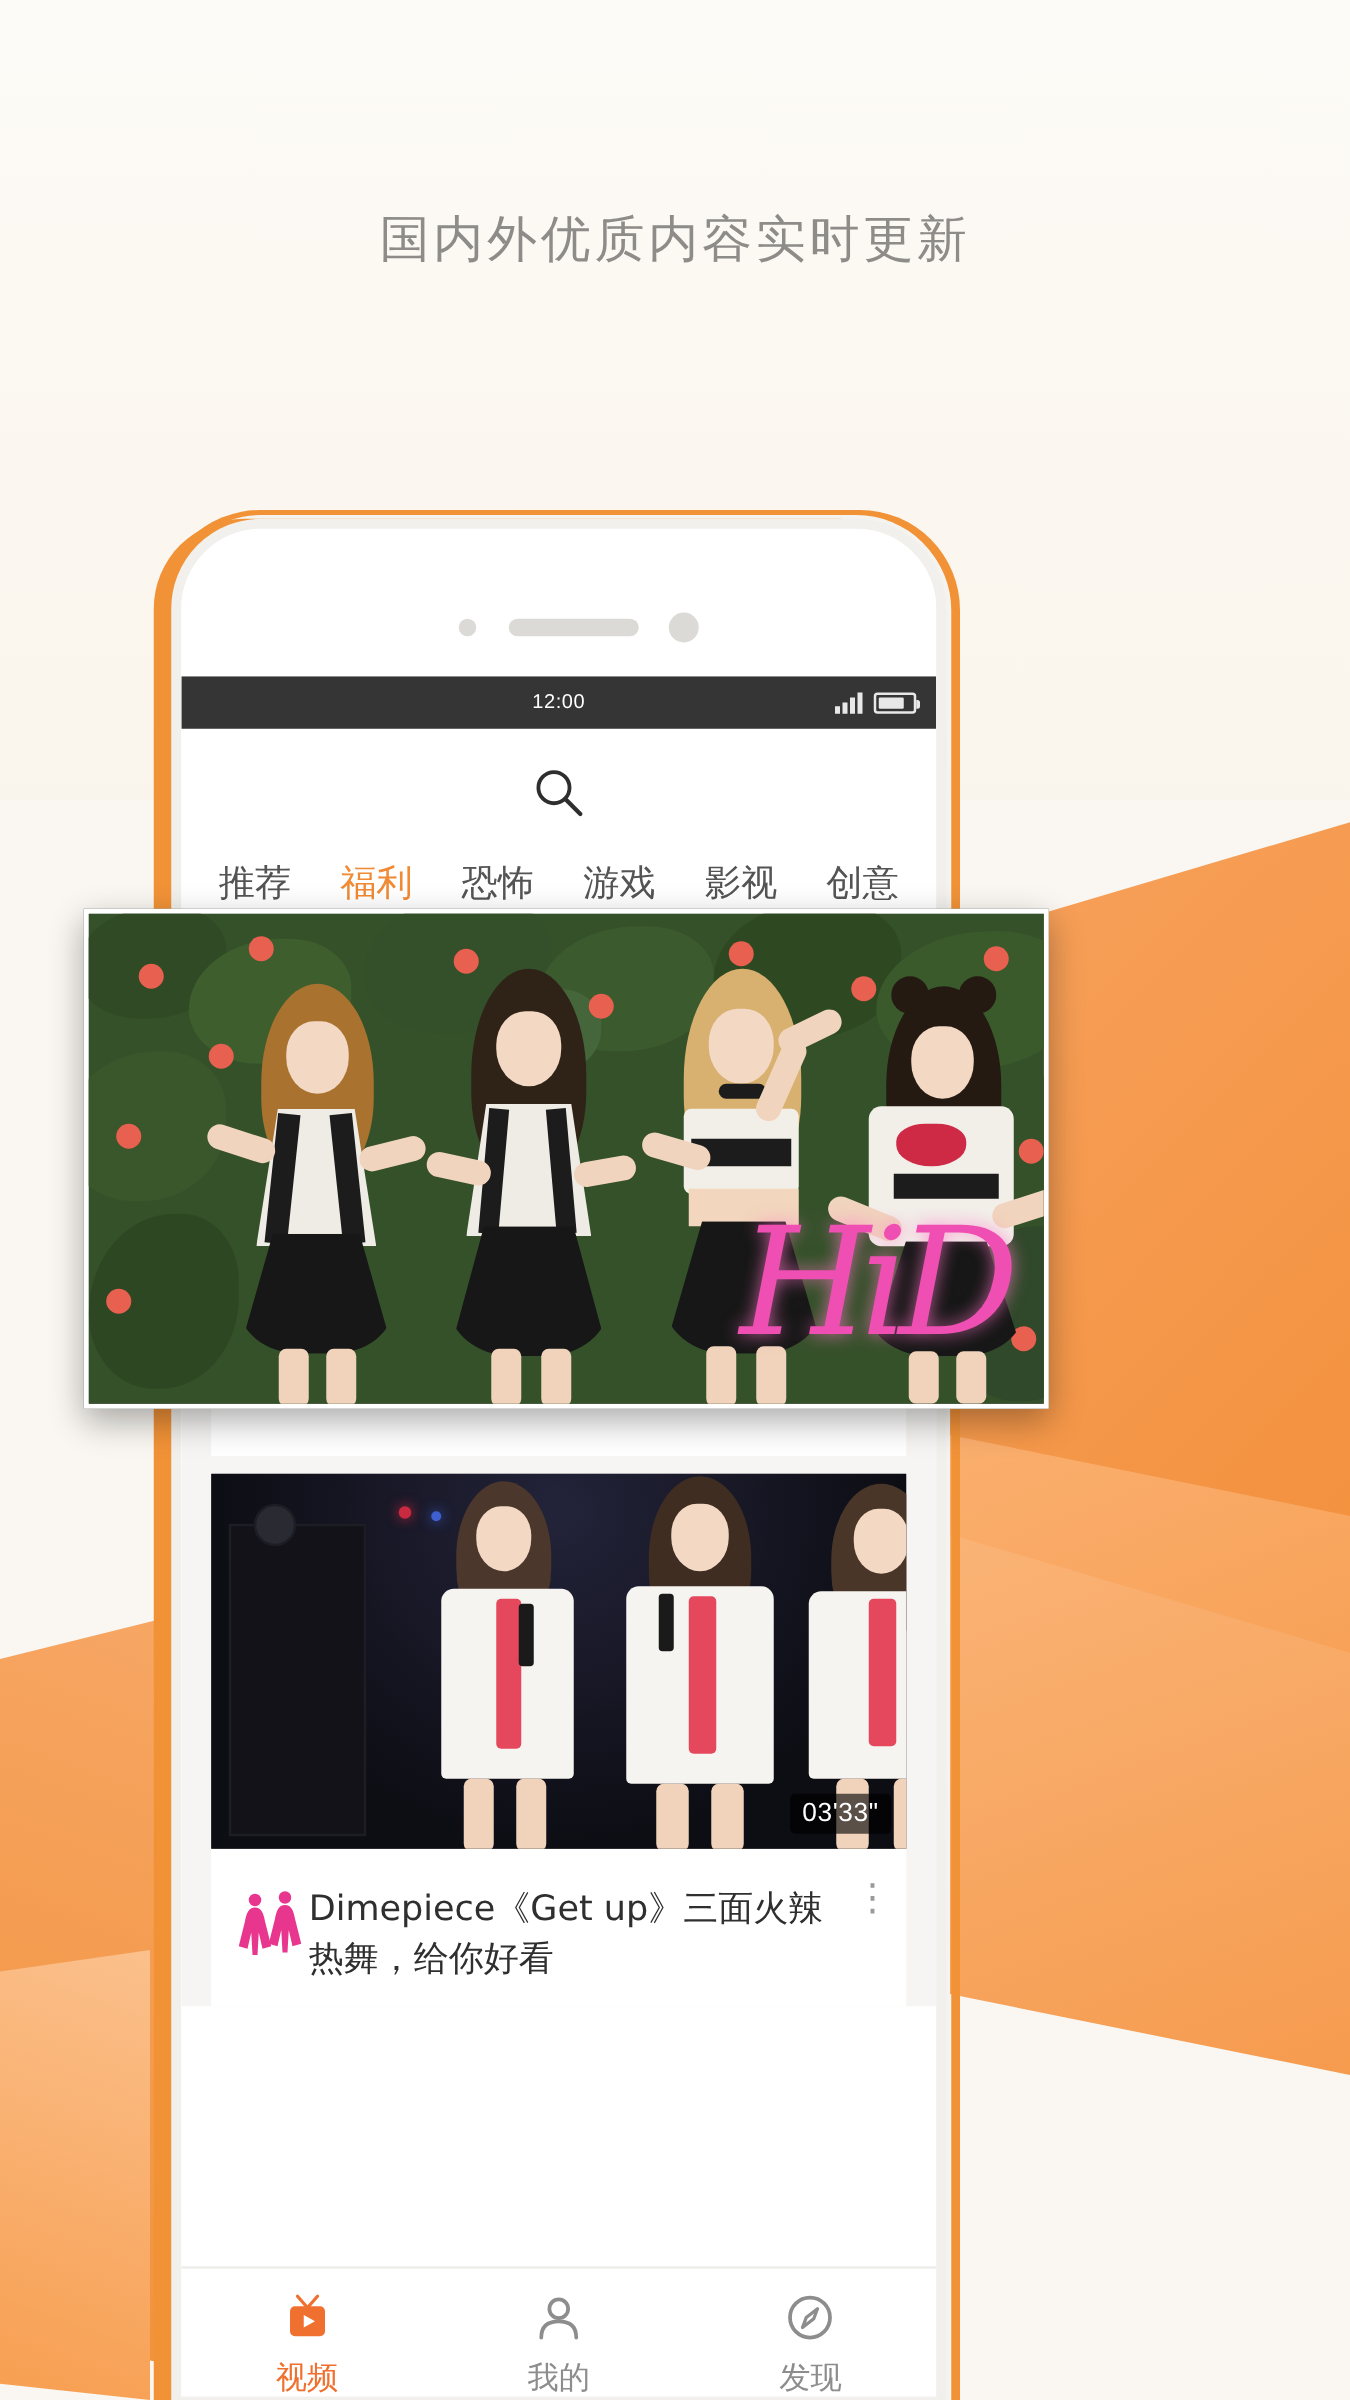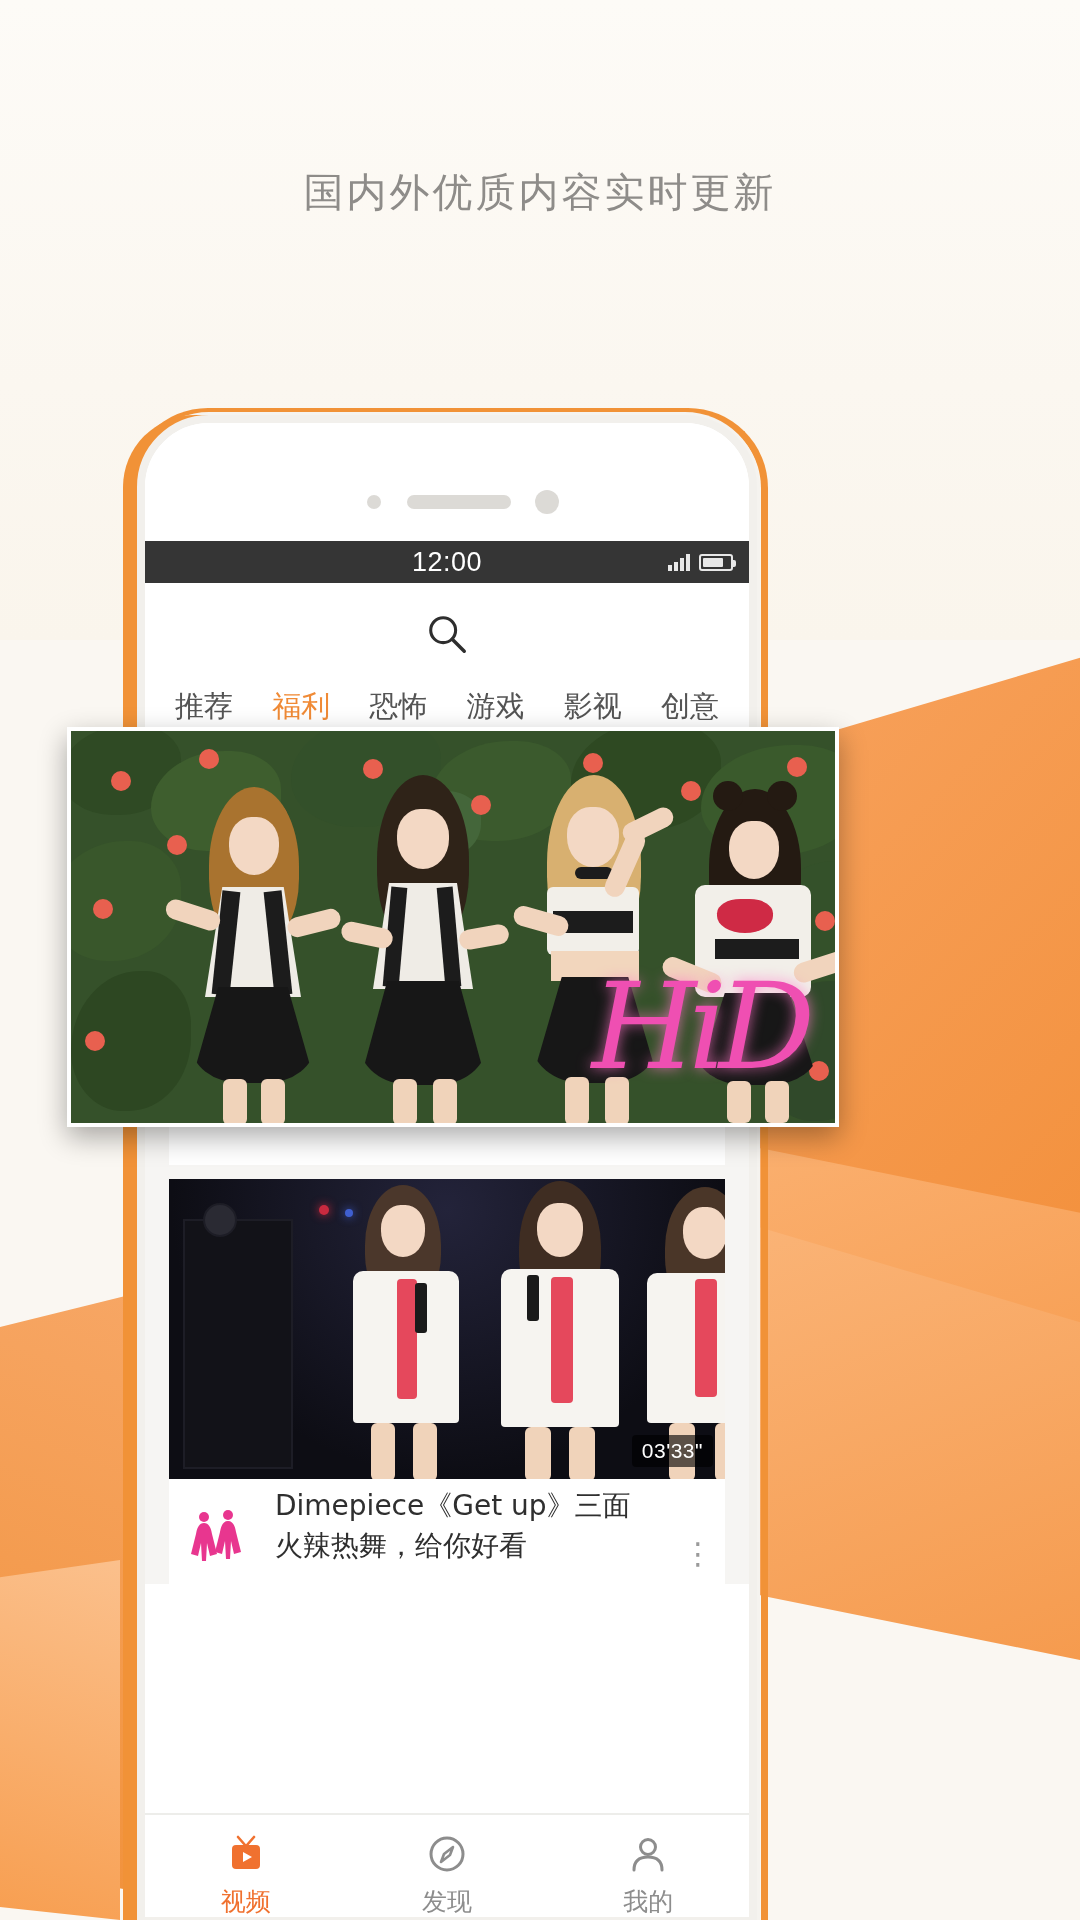--- a/index.html
+++ b/index.html
@@ -109,21 +109,21 @@
     position: relative;
     background: #fff;
     height: 1392px;
     overflow: hidden;
   }
   .statusbar {
     height: 42px; background: #353535; color: #fff;
     display: flex; align-items: center; justify-content: center;
     position: relative;
   }
-  .statusbar .time { font-size: 27px; letter-spacing: .5px; }
+  .statusbar .time { font-size: 16px; letter-spacing: .5px; }
   .statusbar .right {
     position: absolute; right: 16px; top: 0; bottom: 0;
     display: flex; align-items: center; gap: 9px;
   }
   .sig { display: flex; align-items: flex-end; gap: 2px; height: 18px; }
   .sig i { display: block; width: 4px; background: #e8e8e8; }
   .sig i:nth-child(1) { height: 6px; }
   .sig i:nth-child(2) { height: 9px; }
   .sig i:nth-child(3) { height: 13px; }
   .sig i:nth-child(4) { height: 17px; }
@@ -181,21 +181,21 @@
   .thumb {
     position: relative; width: 100%; height: 300px; overflow: hidden;
     background: #1b1b1f;
   }
   .dur-badge {
     position: absolute; right: 12px; bottom: 12px;
     background: rgba(0,0,0,.62); color: #fff;
     font-size: 21px; padding: 4px 10px; border-radius: 4px;
     letter-spacing: .5px;
   }
-  .card-meta { display: flex; gap: 28px; padding: 7px 16px 18px 16px; align-items: flex-end; }
+  .card-meta { display: flex; gap: 0; padding: 28px 16px 18px 16px; align-items: flex-start; }
   .avatar { width: 62px; height: 62px; flex: none; }
   .card-title {
     flex: 1; font-size: 28px; line-height: 1.42; color: #2f2f2f;
     font-family: "DejaVu Sans", "Liberation Sans", sans-serif;
   }
   .dots { flex: none; width: 26px; text-align: center; color: #9a9a9a; font-size: 30px; line-height: .8; letter-spacing: 0; }
 
   
   .bottomnav {
     position: absolute; left: 0; right: 0; bottom: 0; height: 120px;
@@ -387,35 +387,35 @@
             <path d="M19 20 L28 25 L19 30 Z" fill="#ffffff"></path>
           </svg>
         </span>
         <span class="nav-label">视频</span>
       </div>
 
 
       <div class="nav-item">
         <span class="nav-ico">
           <svg viewBox="0 0 44 44" width="44" height="44">
+            <circle cx="22" cy="15" r="7.5" fill="none" stroke="#8d8d8d" stroke-width="3"></circle>
+            <path d="M8 38 C8 28 14 25 22 25 C30 25 36 28 36 38" fill="none" stroke="#8d8d8d" stroke-width="3" stroke-linecap="round"></path>
+          </svg>
+        </span>
+        <span class="nav-label">我的</span>
+      </div>
+
+      <div class="nav-item">
+        <span class="nav-ico">
+          <svg viewBox="0 0 44 44" width="44" height="44">
             <circle cx="22" cy="22" r="16" fill="none" stroke="#8d8d8d" stroke-width="3"></circle>
             <path d="M28 15 L19 22 L16 30 L25 23 Z" fill="none" stroke="#8d8d8d" stroke-width="2.6" stroke-linejoin="round"></path>
           </svg>
         </span>
         <span class="nav-label">发现</span>
-      </div>
-
-      <div class="nav-item">
-        <span class="nav-ico">
-          <svg viewBox="0 0 44 44" width="44" height="44">
-            <circle cx="22" cy="15" r="7.5" fill="none" stroke="#8d8d8d" stroke-width="3"></circle>
-            <path d="M8 38 C8 28 14 25 22 25 C30 25 36 28 36 38" fill="none" stroke="#8d8d8d" stroke-width="3" stroke-linecap="round"></path>
-          </svg>
-        </span>
-        <span class="nav-label">我的</span>
       </div>
 
     </div>
 
   </div>
 </div>
 
 <div id="overlay-shot">
   <div class="hedge" style="background:#35512a;"></div>
 

